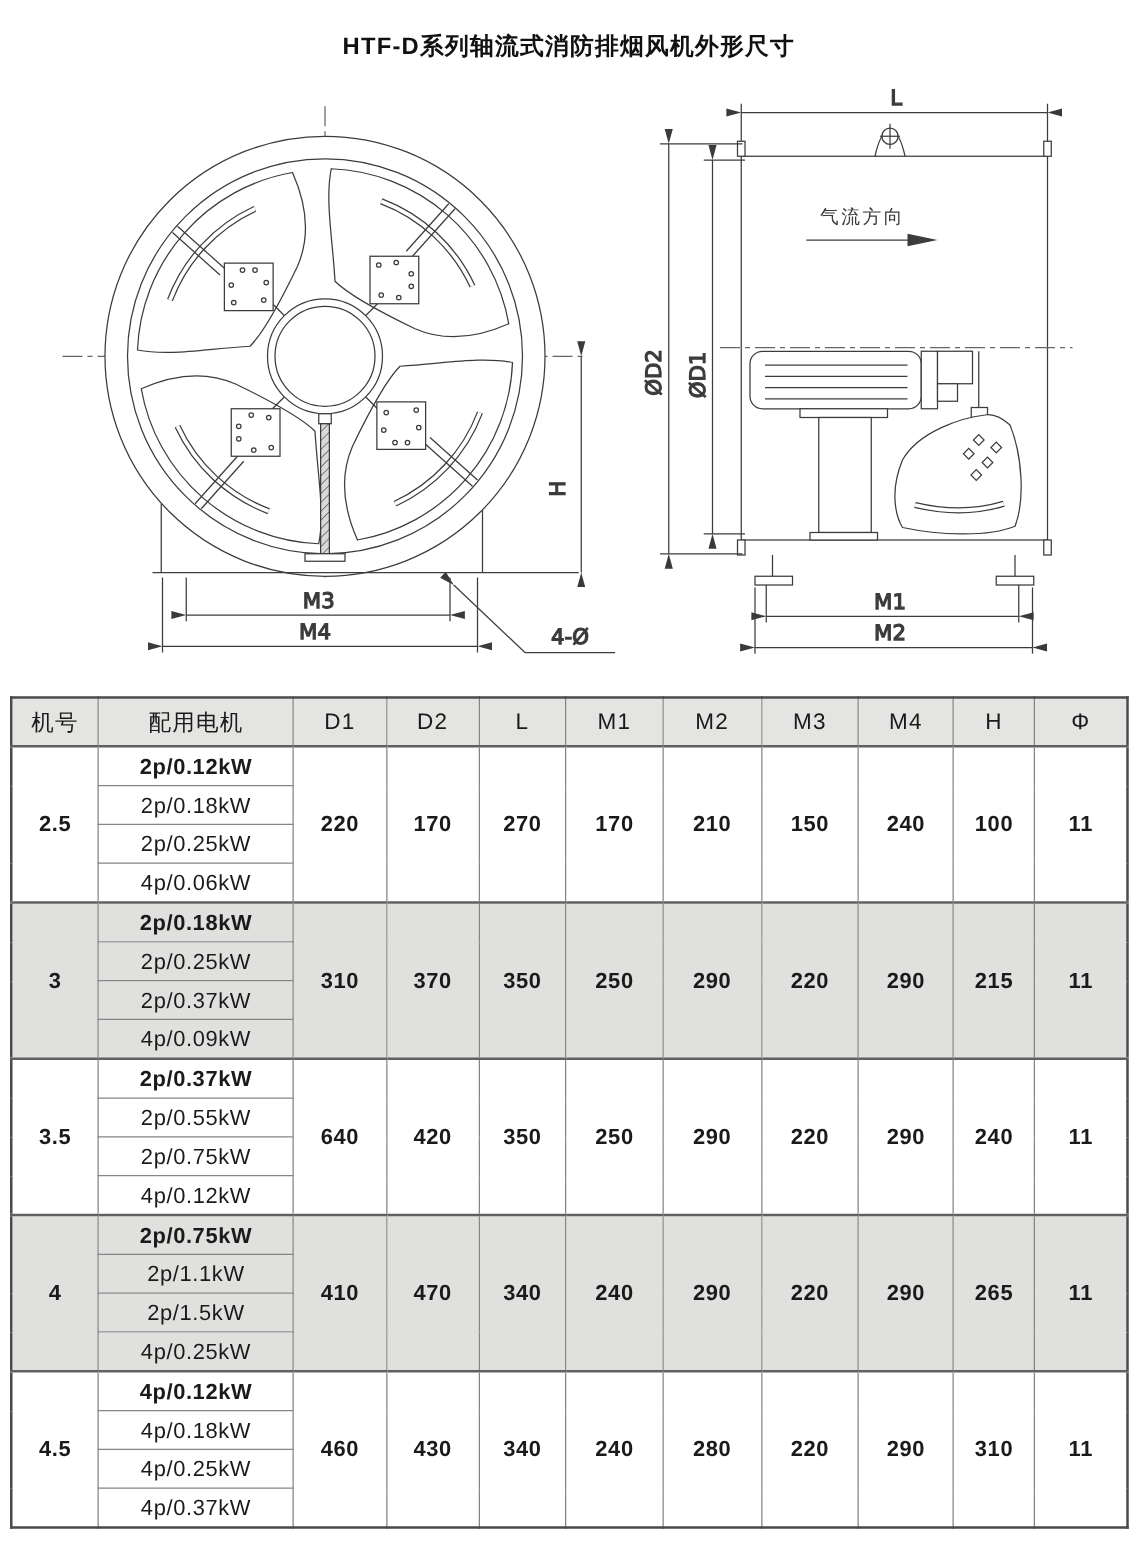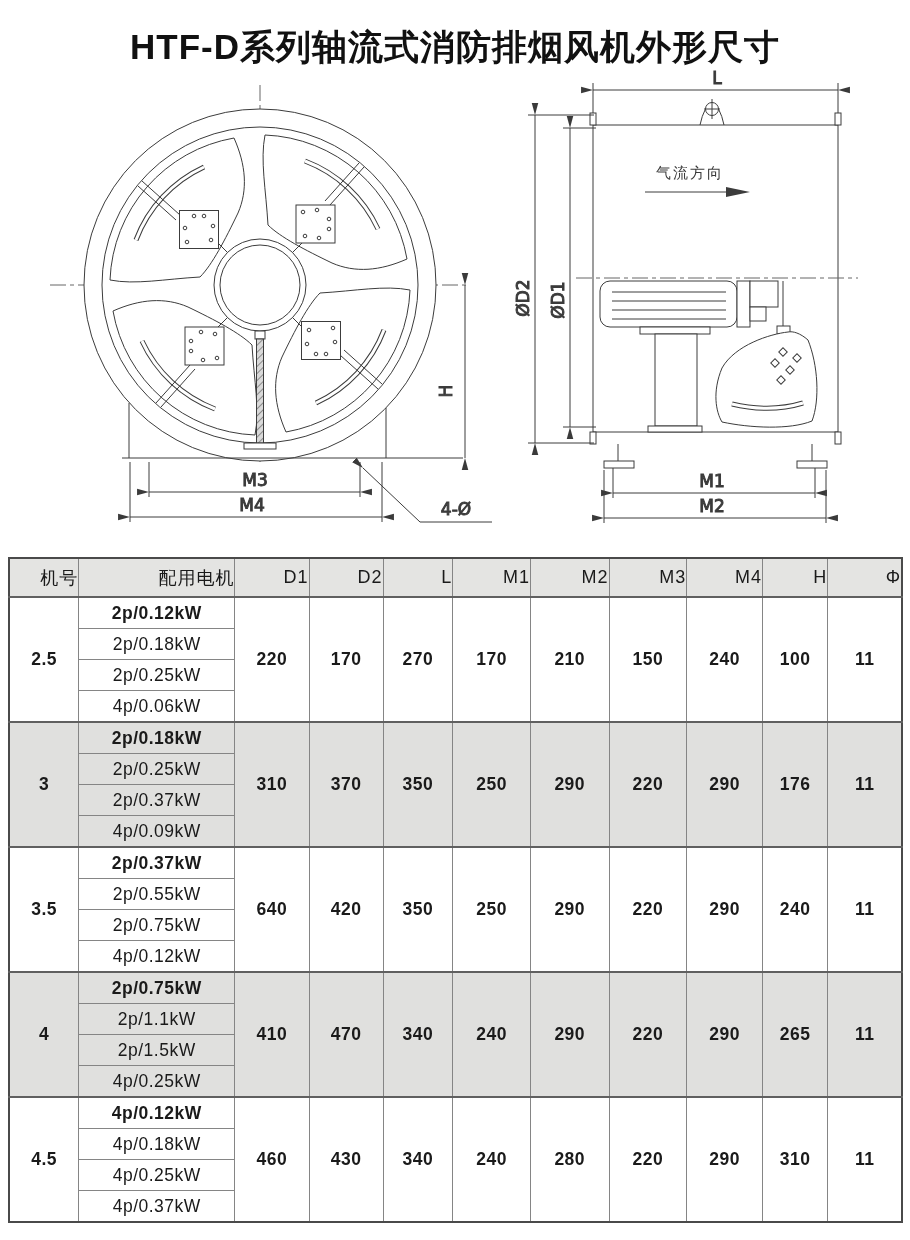--- a/index.html
+++ b/index.html
@@ -1,29 +1,29 @@
 <!DOCTYPE html>
 <html style="--shaded-bg: #e0e0de; --header-bg: #e4e4e2;"><head>
 <meta charset="utf-8">
 <style>
   html,body{margin:0;padding:0;background:#ffffff;}
   #page{position:relative;width:910px;height:1240px;background:#fff;overflow:hidden;
         font-family:"Liberation Sans",sans-serif;color:#1a1a1a;}
   #doc-title{position:absolute;top:24px;left:0;width:910px;text-align:center;
-        font-size:35px;font-weight:bold;letter-spacing:1px;color:#111;}
+        font-size:19px;font-weight:bold;letter-spacing:1px;color:#111;}
   #drawings{position:absolute;top:0;left:0;}
   svg text{font-family:"DejaVu Sans",sans-serif;fill:#3a3a3a;}
   .dimtxt{font-size:17px;}
   .cjktxt{font-size:15px;letter-spacing:2px;}
   
   #spec-table{position:absolute;top:557px;left:8px;width:895px;border-collapse:collapse;
         table-layout:fixed;border:2px solid #4a4a4a;}
   #spec-table th,#spec-table td{border:1px solid #858585;text-align:center;vertical-align:middle;
         padding:0;font-weight:normal;overflow:hidden;white-space:nowrap;}
-  #spec-table thead th{height:37px;background:var(--header-bg,#e4e4e2);font-size:18px;letter-spacing:1px;text-align:right;}
+  #spec-table thead th{height:37px;background:var(--header-bg,#e4e4e2);font-size:18px;letter-spacing:1px;}
   #spec-table tbody td{height:30px;font-size:17.5px;letter-spacing:0.5px;background:#fff;}
   #spec-table tbody tr.shaded td{background:var(--shaded-bg,#e0e0de);}
   #spec-table tbody tr.group-start td{border-top:2px solid #606060;font-weight:bold;}
 </style>
 </head>
 <body>
 
 <div id="page">
 
   <div id="doc-title">HTF-D系列轴流式消防排烟风机外形尺寸</div>
@@ -301,21 +301,21 @@
         <tr class="shaded group-start">
           <td rowspan="4">3</td>
           <td>2p/0.18kW</td>
           <td rowspan="4">310</td>
           <td rowspan="4">370</td>
           <td rowspan="4">350</td>
           <td rowspan="4">250</td>
           <td rowspan="4">290</td>
           <td rowspan="4">220</td>
           <td rowspan="4">290</td>
-          <td rowspan="4">176</td>
+          <td rowspan="4">215</td>
           <td rowspan="4">11</td>
         </tr>
         <tr class="shaded">
           <td>2p/0.25kW</td>
         </tr>
         <tr class="shaded">
           <td>2p/0.37kW</td>
         </tr>
         <tr class="shaded">
           <td>4p/0.09kW</td>

